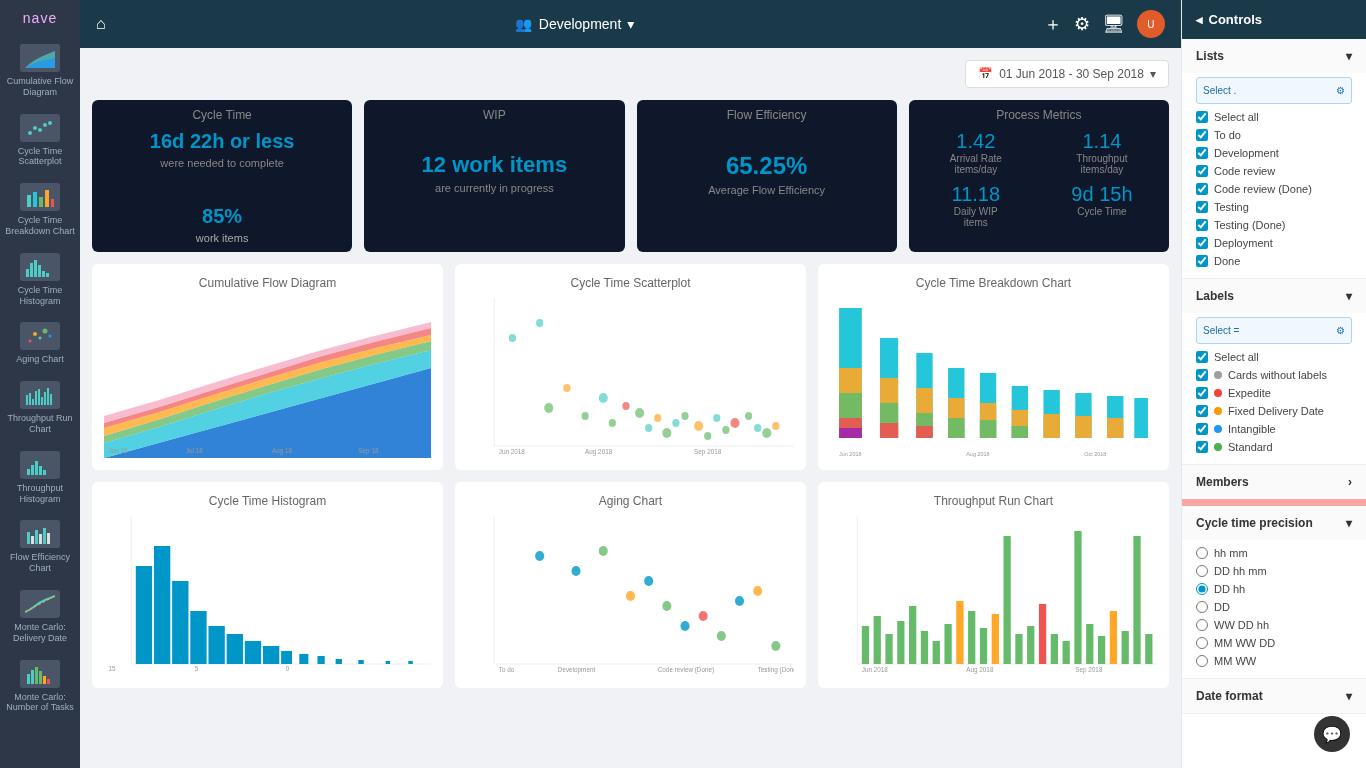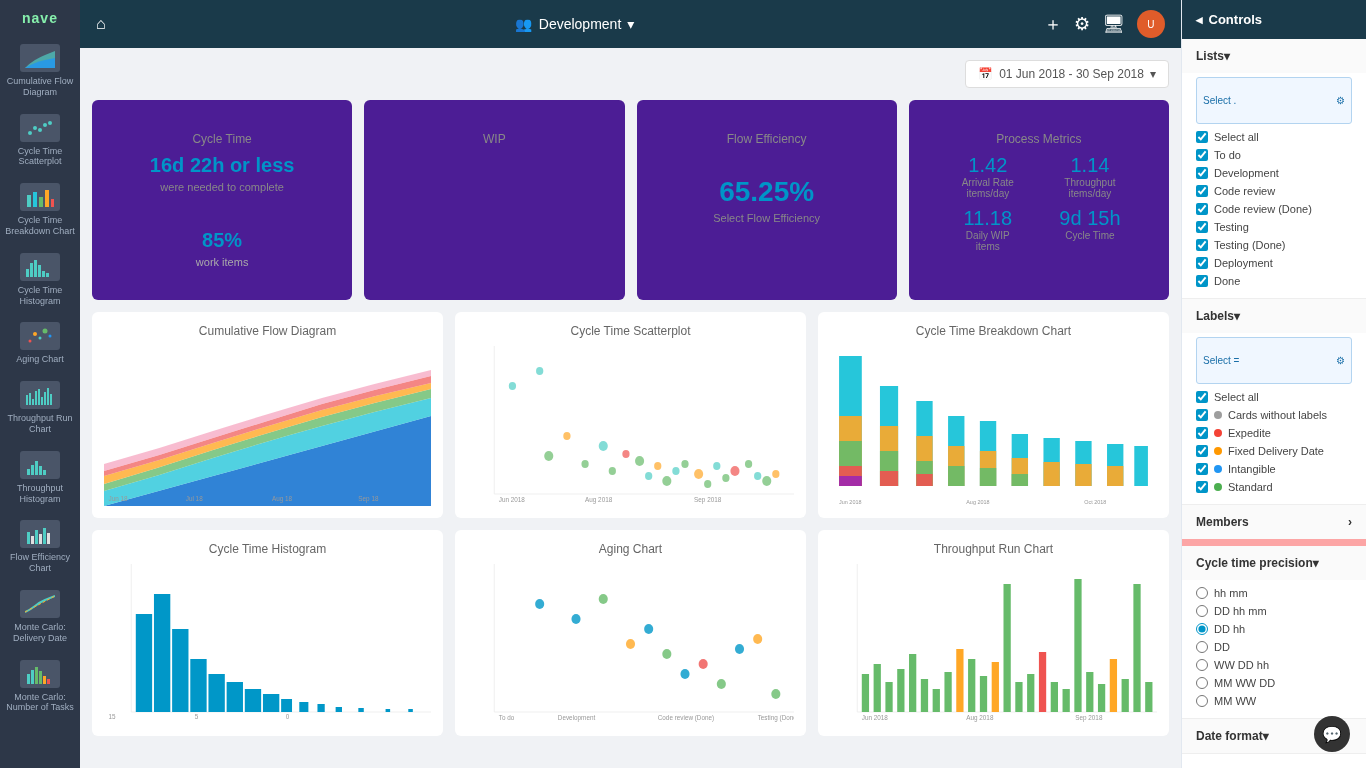--- a/index.html
+++ b/index.html
@@ -12,22 +12,22 @@
       color: #fff;
       display: flex;
       flex-direction: column;
       align-items: center;
       padding: 10px 0;
       flex-shrink: 0;
       overflow-y: auto;
     }
     .sidebar-logo {
       font-size: 14px;
-      font-weight: bold;
-      color: #86efac;
+      font-weight: normal;
+      color: #f0abfc;
       margin-bottom: 10px;
       letter-spacing: 1px;
     }
     .sidebar-item {
       display: flex;
       flex-direction: column;
       align-items: center;
       padding: 8px 4px;
       cursor: pointer;
       width: 100%;
@@ -102,27 +102,27 @@
     }
 
     
     .metrics-row {
       display: grid;
       grid-template-columns: 1fr 1fr 1fr 1fr;
       gap: 12px;
       margin-bottom: 12px;
     }
     .metric-card {
-      background: #4c1d95;
+      background: #0f172a;
       border-radius: 6px;
-      padding: 32px;
+      padding: 8px;
       text-align: center;
     }
     .metric-title { font-size: 12px; color: #888; margin-bottom: 8px; }
-    .metric-big { font-size: 28px; font-weight: bold; color: #0095c8; margin-bottom: 4px; }
+    .metric-big { font-size: 24px; font-weight: bold; color: #0095c8; margin-bottom: 4px; }
     .metric-sub { font-size: 11px; color: #888; margin-bottom: 6px; }
     .metric-pct { font-size: 20px; font-weight: bold; color: #0095c8; margin-bottom: 4px; margin-top: 36px; }
     .metric-desc { font-size: 11px; color: #aaa; }
     .process-grid { display: grid; grid-template-columns: 1fr 1fr; gap: 8px; margin-top: 8px; }
     .process-item { text-align: center; }
     .process-val { font-size: 20px; font-weight: normal; color: #0095c8; }
     .process-lbl { font-size: 10px; color: #888; }
 
     
     .charts-grid {
@@ -159,21 +159,21 @@
       font-size: 13px;
       font-weight: 600;
       display: flex;
       align-items: center;
       gap: 6px;
     }
     .controls-section { border-bottom: 1px solid #eee; }
     .controls-section-header {
       display: flex;
       align-items: center;
-      justify-content: flex-start;
+      justify-content: space-between;
       padding: 10px 14px;
       font-size: 12px;
       font-weight: 600;
       color: #333;
       cursor: pointer;
       background: #fafafa;
     }
     .controls-section-body { padding: 4px 14px 8px; }
     .control-item {
       display: flex;
@@ -183,21 +183,21 @@
       font-size: 11px;
       color: #444;
     }
     .control-item input[type="checkbox"] { width: 12px; height: 12px; accent-color: #0095c8; }
     .color-dot { width: 8px; height: 8px; border-radius: 50%; flex-shrink: 0; }
     .control-item input[type="radio"] { width: 12px; height: 12px; accent-color: #0095c8; }
     .select-filter {
       background: #f0f7ff;
       border: 1px solid #b3d4f0;
       border-radius: 3px;
-      padding: 17px 6px;
+      padding: 7px 6px;
       font-size: 10px;
       color: #1a6fa8;
       margin-bottom: 4px;
       cursor: pointer;
       display: flex;
       align-items: center;
       justify-content: space-between;
       width: 100%;
     }
     .members-section {
@@ -397,27 +397,31 @@
       <div class="metric-card">
         <div class="metric-title">Cycle Time</div>
         <div class="metric-big" style="font-size:20px;">16d 22h or less</div>
         <div class="metric-sub">were needed to complete</div>
         <div class="metric-pct">85%</div>
         <div class="metric-desc">work items</div>
       </div>
 
       <div class="metric-card">
         <div class="metric-title">WIP</div>
+        <div style="margin-top: 30px;">
+          <div class="metric-big" style="font-size:22px;">12 work items</div>
+          <div class="metric-sub">are currently in progress</div>
+        </div>
       </div>
 
       <div class="metric-card">
         <div class="metric-title">Flow Efficiency</div>
         <div style="margin-top: 30px;">
           <div class="metric-big">65.25%</div>
-          <div class="metric-sub">Select Flow Efficiency</div>
+          <div class="metric-sub">Average Flow Efficiency</div>
         </div>
       </div>
 
       <div class="metric-card">
         <div class="metric-title">Process Metrics</div>
         <div class="process-grid">
           <div class="process-item">
             <div class="process-val">1.42</div>
             <div class="process-lbl">Arrival Rate</div>
             <div class="process-lbl">items/day</div>

